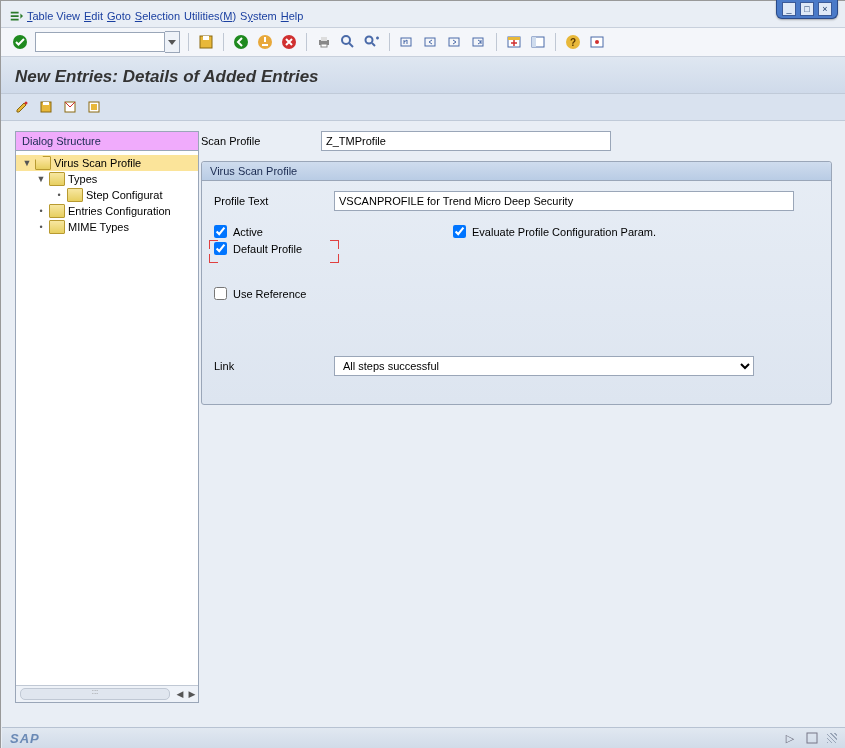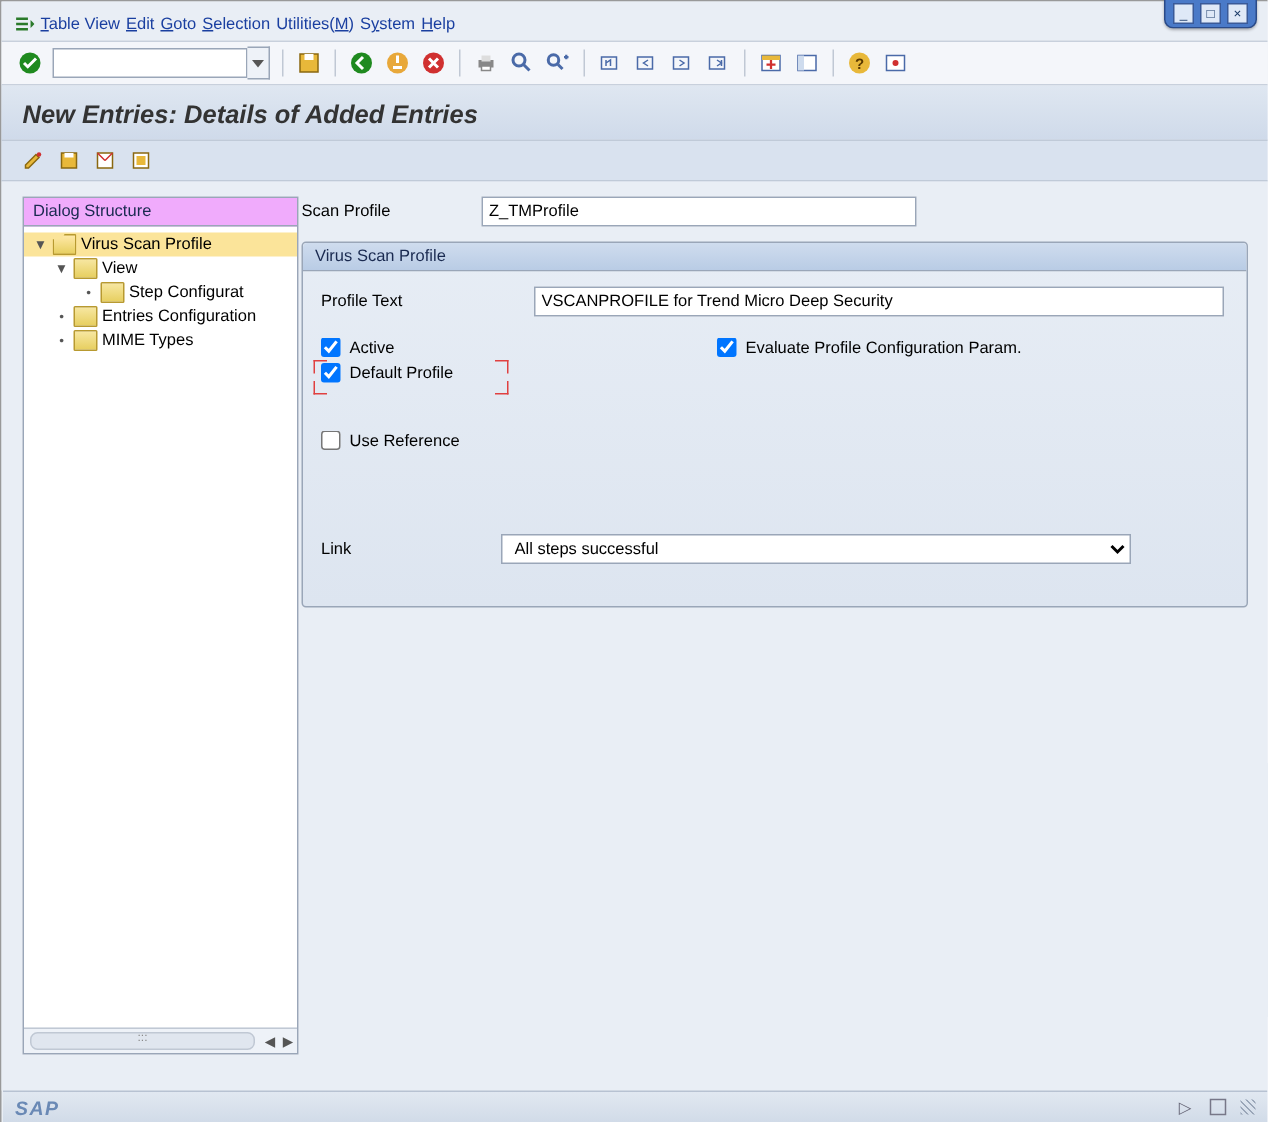--- a/index.html
+++ b/index.html
@@ -39,21 +39,21 @@
 .tree-foot .arw{width:12px;height:12px;display:flex;align-items:center;justify-content:center;color:#555;cursor:pointer;font-size:9px}
 .main{position:absolute;left:200px;right:14px;top:10px;bottom:14px}
 .fieldrow{display:flex;align-items:center;gap:12px;margin-bottom:10px}
 .fieldrow label{width:108px}
 .fieldrow input[type=text]{height:18px;border:1px solid #9aa6b8;background:#fff;padding:0 4px;font-size:11px}
 .groupbox{border:1px solid #9aa6b8;border-radius:3px;background:linear-gradient(#e7edf5,#dde5f0);margin-top:6px}
 .groupbox .gb-hd{background:linear-gradient(#cfdcee,#b9cce5);border-bottom:1px solid #9aa6b8;padding:3px 8px;font-size:11px;color:#1a2a50;border-radius:3px 3px 0 0}
 .groupbox .gb-body{padding:10px 12px 18px 12px}
 .chkrow{display:flex;align-items:center;gap:6px;margin:4px 0}
 .chkrow input{margin:0}
-.chkgroup{display:flex;flex-wrap:wrap;gap:0 64px;}
+.chkgroup{display:flex;flex-wrap:wrap;gap:0 39px;}
 .chkgroup .col{width:200px}
 .rbend{position:absolute;border:1px solid #e04040;width:8px;height:8px}
 .selectwrap{position:relative;flex:1;max-width:420px}
 .selectwrap select{width:100%;height:20px;border:1px solid #9aa6b8;background:#fff;font-size:11px;padding:0 4px}
 .footer{position:absolute;left:1px;right:1px;bottom:1px;height:20px;background:linear-gradient(#e1e8f1,#d1dbe8);border-top:1px solid #b7c2d2;display:flex;align-items:center;justify-content:flex-end;padding:0 8px;gap:8px}
 .footer .sap{font-weight:bold;font-style:italic;color:#6a89b5;letter-spacing:1px;font-size:13px;flex:1;}
 .footer .grip{width:10px;height:10px;background:repeating-linear-gradient(45deg,#9aa6b8 0 1px,transparent 1px 3px)}
 .footer .fi{width:14px;height:14px;display:flex;align-items:center;justify-content:center;color:#667}
 </style>
 </head>
@@ -234,21 +234,21 @@
      <div class="tree-hd">Dialog Structure</div>
      <div class="tree-body">
        <div class="tnode sel">
             <span class="tw">▼</span>
             <span class="ic folderopen"></span>
             <span>Virus Scan Profile</span>
           </div>
        <div class="tnode ind1">
             <span class="tw">▼</span>
             <span class="ic folder"></span>
-            <span>View</span>
+            <span>Types</span>
           </div>
        <div class="tnode ind2">
             <span class="tw">•</span>
             <span class="ic folder"></span>
             <span>Step Configurat</span>
           </div>
        <div class="tnode ind1">
             <span class="tw">•</span>
             <span class="ic folder"></span>
             <span>Entries Configuration</span>
@@ -270,21 +270,21 @@
      <div class="fieldrow">
        <label>Scan Profile</label>
        <input type="text" style="width: 280px;" value="Z_TMProfile">
      </div>
 
      <div class="groupbox">
        <div class="gb-hd">Virus Scan Profile</div>
        <div class="gb-body">
          <div class="fieldrow">
            <label>Profile Text</label>
-           <input type="text" style="flex: 1 1 0%; max-width: 450px; margin-left: 22px;" value="VSCANPROFILE for Trend Micro Deep Security">
+           <input type="text" style="flex: 1 1 0%; max-width: 450px;" value="VSCANPROFILE for Trend Micro Deep Security">
          </div>
 
          <div class="chkgroup" style="position:relative">
            <div class="col">
              <div class="chkrow">
                <input type="checkbox" checked="" style="">
                <span>Active</span>
              </div>
              <div class="chkrow" style="position:relative">
                <span class="rbend" style="left:-5px;top:-2px;border-right:none;border-bottom:none"></span>

